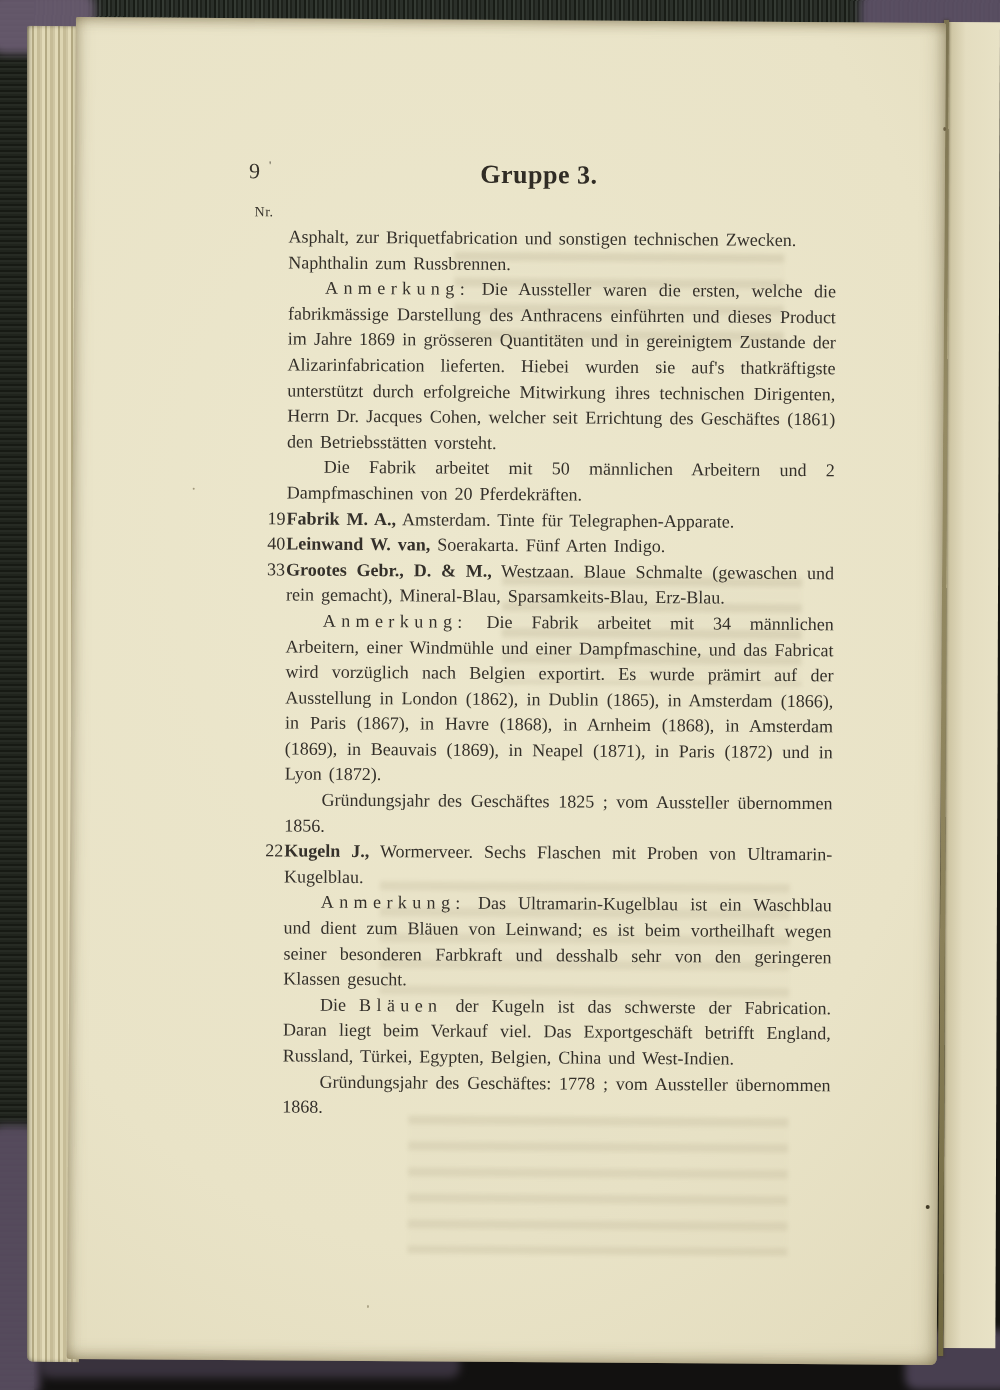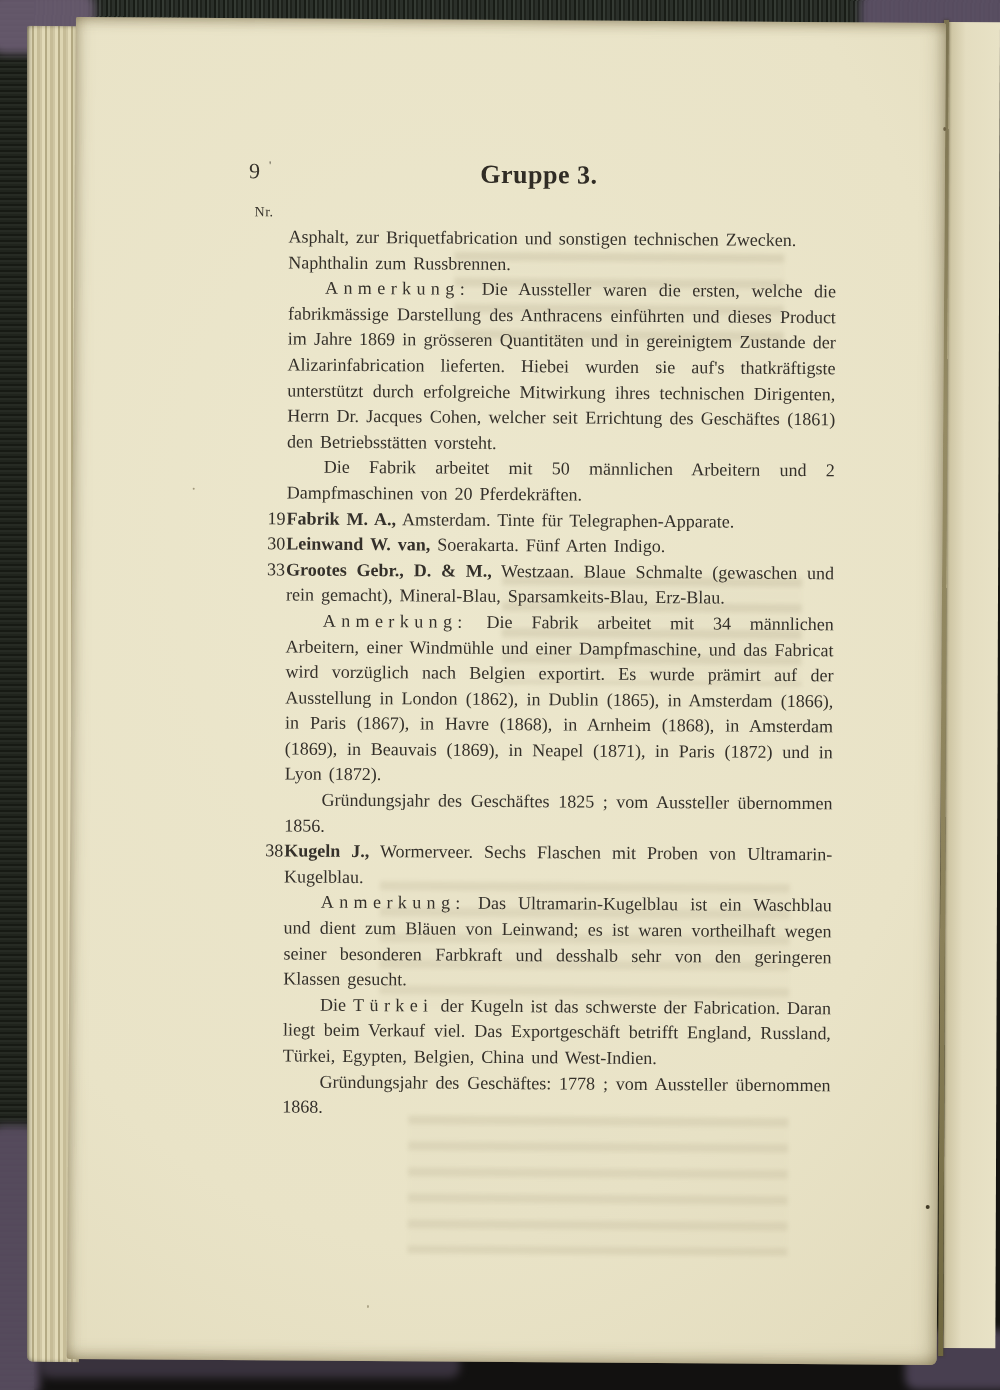--- a/index.html
+++ b/index.html
@@ -150,33 +150,33 @@
       <p class="para"><span>Asphalt, zur Briquetfabrication und sonstigen technischen Zwecken.</span></p>
 
       <p class="para"><span>Naphthalin zum Russbrennen.</span></p>
 
       <p class="para indent"><span class="gesperrt">Anmerkung:</span><span> Die Aussteller waren die ersten, welche die fabrikmässige Darstellung des Anthracens einführten und dieses Product im Jahre 1869 in grösseren Quantitäten und in gereinigtem Zustande der Alizarinfabrication lieferten. Hiebei wurden sie auf's thatkräftigste unterstützt durch erfolgreiche Mitwirkung ihres technischen Dirigenten, Herrn Dr. Jacques Cohen, welcher seit Errichtung des Geschäftes (1861) den Betriebsstätten vorsteht.</span></p>
 
       <p class="para indent"><span>Die Fabrik arbeitet mit 50 männlichen Arbeitern und 2 Dampfmaschinen von 20 Pferdekräften.</span></p>
 
       <p class="para entry"><span class="num">19</span><span class="bold">Fabrik M. A.,</span><span> Amsterdam. Tinte für Telegraphen-Apparate.</span></p>
 
-      <p class="para entry"><span class="num">30</span><span class="bold">Leinwand W. van,</span><span> Soerakarta. Fünf Arten Indigo.</span></p>
+      <p class="para entry"><span class="num">40</span><span class="bold">Leinwand W. van,</span><span> Soerakarta. Fünf Arten Indigo.</span></p>
 
       <p class="para entry"><span class="num">33</span><span class="bold">Grootes Gebr., D. &amp; M.,</span><span> Westzaan. Blaue Schmalte (gewaschen und rein gemacht), Mineral-Blau, Sparsamkeits-Blau, Erz-Blau.</span></p>
 
       <p class="para indent"><span class="gesperrt">Anmerkung:</span><span> Die Fabrik arbeitet mit 34 männlichen Arbeitern, einer Windmühle und einer Dampfmaschine, und das Fabricat wird vorzüglich nach Belgien exportirt. Es wurde prämirt auf der Ausstellung in London (1862), in Dublin (1865), in Amsterdam (1866), in Paris (1867), in Havre (1868), in Arnheim (1868), in Amsterdam (1869), in Beauvais (1869), in Neapel (1871), in Paris (1872) und in Lyon (1872).</span></p>
 
       <p class="para indent"><span>Gründungsjahr des Geschäftes 1825 ; vom Aussteller übernommen 1856.</span></p>
 
-      <p class="para entry"><span class="num">38</span><span class="bold">Kugeln J.,</span><span> Wormerveer. Sechs Flaschen mit Proben von Ultramarin-Kugelblau.</span></p>
+      <p class="para entry"><span class="num">22</span><span class="bold">Kugeln J.,</span><span> Wormerveer. Sechs Flaschen mit Proben von Ultramarin-Kugelblau.</span></p>
 
-      <p class="para indent"><span class="gesperrt">Anmerkung:</span><span> Das Ultramarin-Kugelblau ist ein Waschblau und dient zum Bläuen von Leinwand; es ist waren vortheilhaft wegen seiner besonderen Farbkraft und desshalb sehr von den geringeren Klassen gesucht.</span></p>
+      <p class="para indent"><span class="gesperrt">Anmerkung:</span><span> Das Ultramarin-Kugelblau ist ein Waschblau und dient zum Bläuen von Leinwand; es ist beim vortheilhaft wegen seiner besonderen Farbkraft und desshalb sehr von den geringeren Klassen gesucht.</span></p>
 
-      <p class="para indent"><span>Die </span><span class="gesperrt">Türkei</span><span> der Kugeln ist das schwerste der Fabrication. Daran liegt beim Verkauf viel. Das Exportgeschäft betrifft England, Russland, Türkei, Egypten, Belgien, China und West-Indien.</span></p>
+      <p class="para indent"><span>Die </span><span class="gesperrt">Bläuen</span><span> der Kugeln ist das schwerste der Fabrication. Daran liegt beim Verkauf viel. Das Exportgeschäft betrifft England, Russland, Türkei, Egypten, Belgien, China und West-Indien.</span></p>
 
       <p class="para indent"><span>Gründungsjahr des Geschäftes: 1778 ; vom Aussteller übernommen 1868.</span></p>
 
     </div>
 
     <div class="speck" style="left:868px;top:104px;width:3px;height:4px;"></div>
     <div class="speck" style="left:858px;top:1182px;width:4px;height:4px;background:#413a27;"></div>
     <div class="speck" style="left:120px;top:470px;width:2px;height:2px;opacity:.6;"></div>
     <div class="speck" style="left:300px;top:1286px;width:2px;height:3px;opacity:.5;"></div>
 

